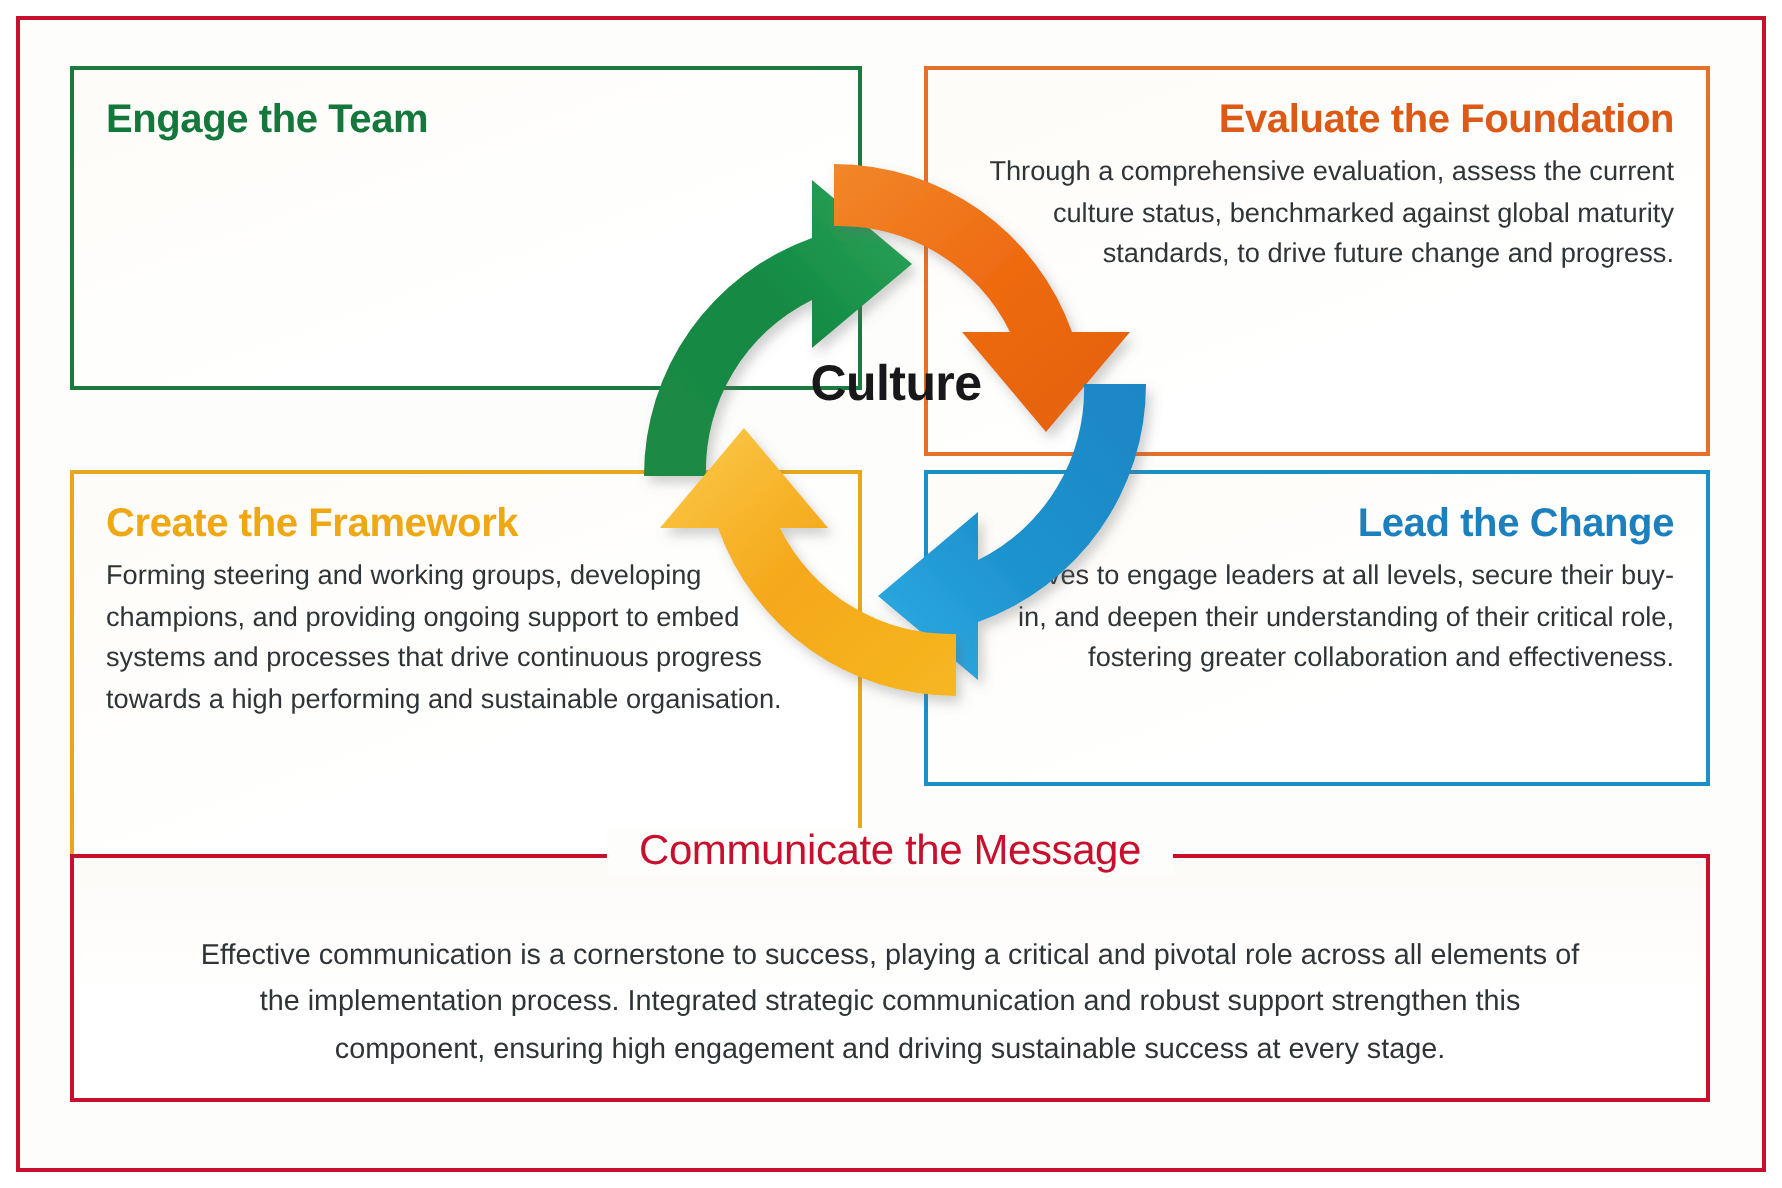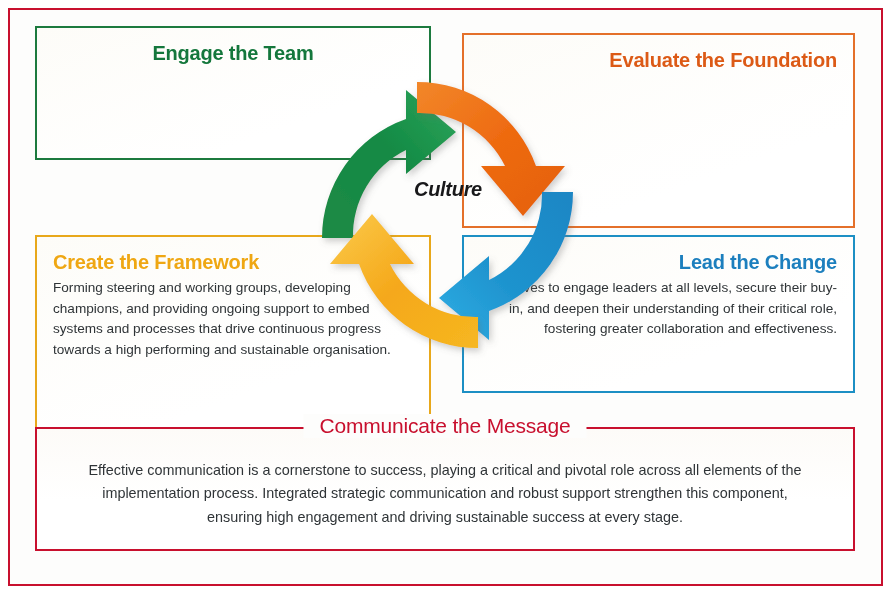--- a/index.html
+++ b/index.html
@@ -50,24 +50,24 @@
   }
   .card-body {
     font-size: 13.6px;
     line-height: 1.52;
     color: #2f3437;
     margin: 0;
   }
 
   
   #card-engage {
-    left: 35px;  top: 26px;
-    width: 396px; height: 134px;
+    left: 35px;  top: 33px;
+    width: 396px; height: 162px;
     border-color: #1C7A3E;
-    text-align: center;
+    text-align: left;
   }
   #card-engage .card-title { color: #14773C; }
 
   
   #card-evaluate {
     left: 462px; top: 33px;
     width: 393px; height: 195px;
     border-color: #E4702A;
     text-align: right;
   }
@@ -101,26 +101,25 @@
     pointer-events: none;
   }
   #cycle-wrap svg { display: block; width: 100%; height: 100%; }
 
   #hub-label {
     position: absolute;
     left: 363px;
     top: 178px;
     width: 170px;
     text-align: center;
-    font-size: 20px;
+    font-size: 25px;
     font-weight: bold;
     color: #18181A;
     line-height: 1.18;
     letter-spacing: -0.3px;
-    font-style: italic;
   }
 
   
   #panel-communicate {
     position: absolute;
     left: 35px;
     top: 427px;
     width: 820px;
     height: 124px;
     box-sizing: border-box;
@@ -134,41 +133,42 @@
     transform: translateX(-50%);
     background: #fdfdfc;
     padding: 0 16px;
     font-size: 21px;
     font-weight: normal;
     color: #C8102E;
     white-space: nowrap;
     letter-spacing: -0.2px;
   }
   #panel-body {
-    margin: 4px;
+    margin: 12px;
     padding: 26px 46px 0 46px;
     text-align: center;
     font-size: 14.4px;
     line-height: 1.62;
     color: #2f3437;
   }
 </style>
 </head>
 <body>
 
 <div id="infographic">
 
   <div class="outer-frame"></div>
 
   <div class="card" id="card-engage">
     <p class="card-title">Engage the Team</p>
   </div>
 
   <div class="card" id="card-evaluate">
     <p class="card-title">Evaluate the Foundation</p>
+    <p class="card-body">Through a comprehensive evaluation, assess the current culture status, benchmarked against global maturity standards, to drive future change and progress.</p>
   </div>
 
   <div class="card" id="card-framework">
     <p class="card-title">Create the Framework</p>
     <p class="card-body">Forming steering and working groups, developing champions, and providing ongoing support to embed systems and processes that drive continuous progress towards a high performing and sustainable organisation.</p>
   </div>
 
   <div class="card" id="card-lead">
     <p class="card-title">Lead the Change</p>
     <p class="card-body">Initiatives to engage leaders at all levels, secure their buy-in, and deepen their understanding of their critical role, fostering greater collaboration and effectiveness.</p>

